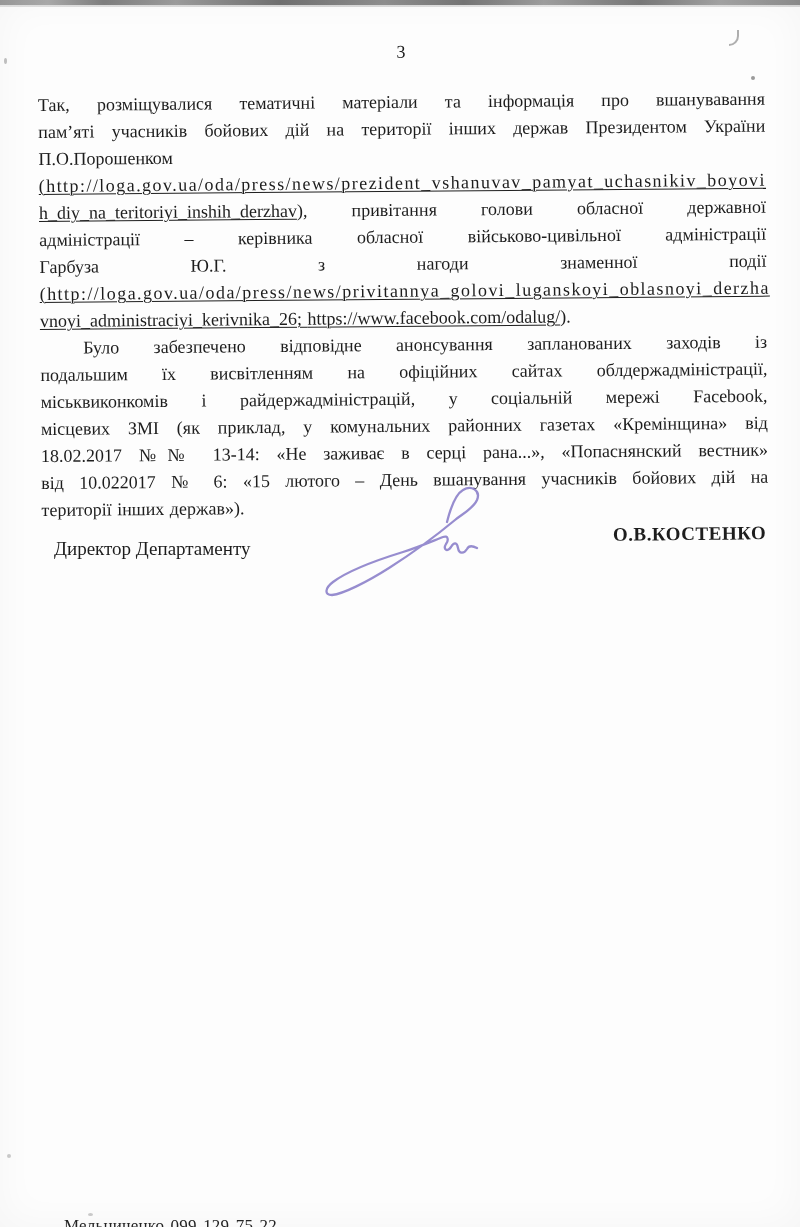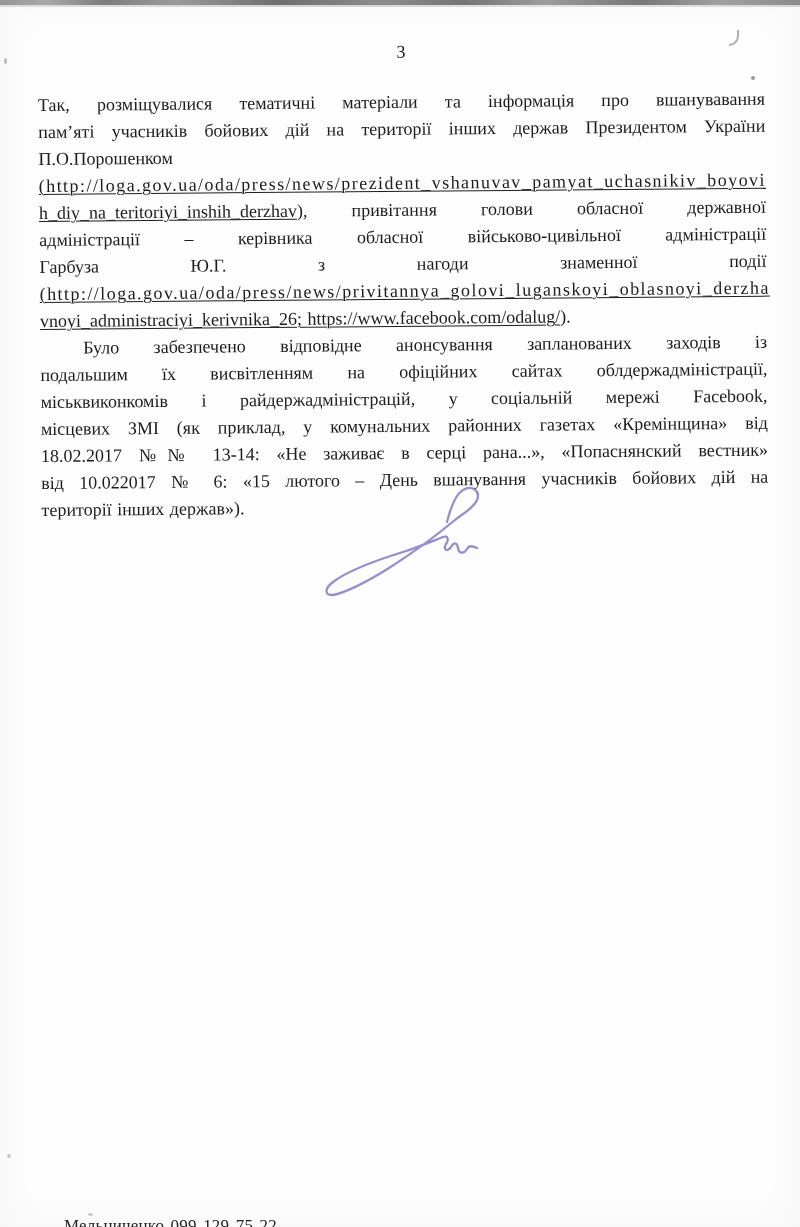--- a/index.html
+++ b/index.html
@@ -111,16 +111,20 @@
          C 9,117 10,110 18,104
          C 34,92 62,82 88,74
          C 104,69 120,62 128,59
          C 133,57 134,62 131,66
          C 128,71 132,75 136,69
          C 139,64 142,64 143,70
          C 144,76 149,76 152,71
          C 154,67 158,68 162,70" fill="none" stroke="#8c81ca" stroke-width="2.3" stroke-linecap="round" opacity="0.9"></path>
   </svg>
 
+  <div class="sigrow">
+    <span class="sigrole">Директор Департаменту</span>
+    <span class="signame">О.В.КОСТЕНКО</span>
+  </div>
 
   <div class="footer">Мельниченко 099 129 75 22</div>
 
 </div>
 
 </body></html>

